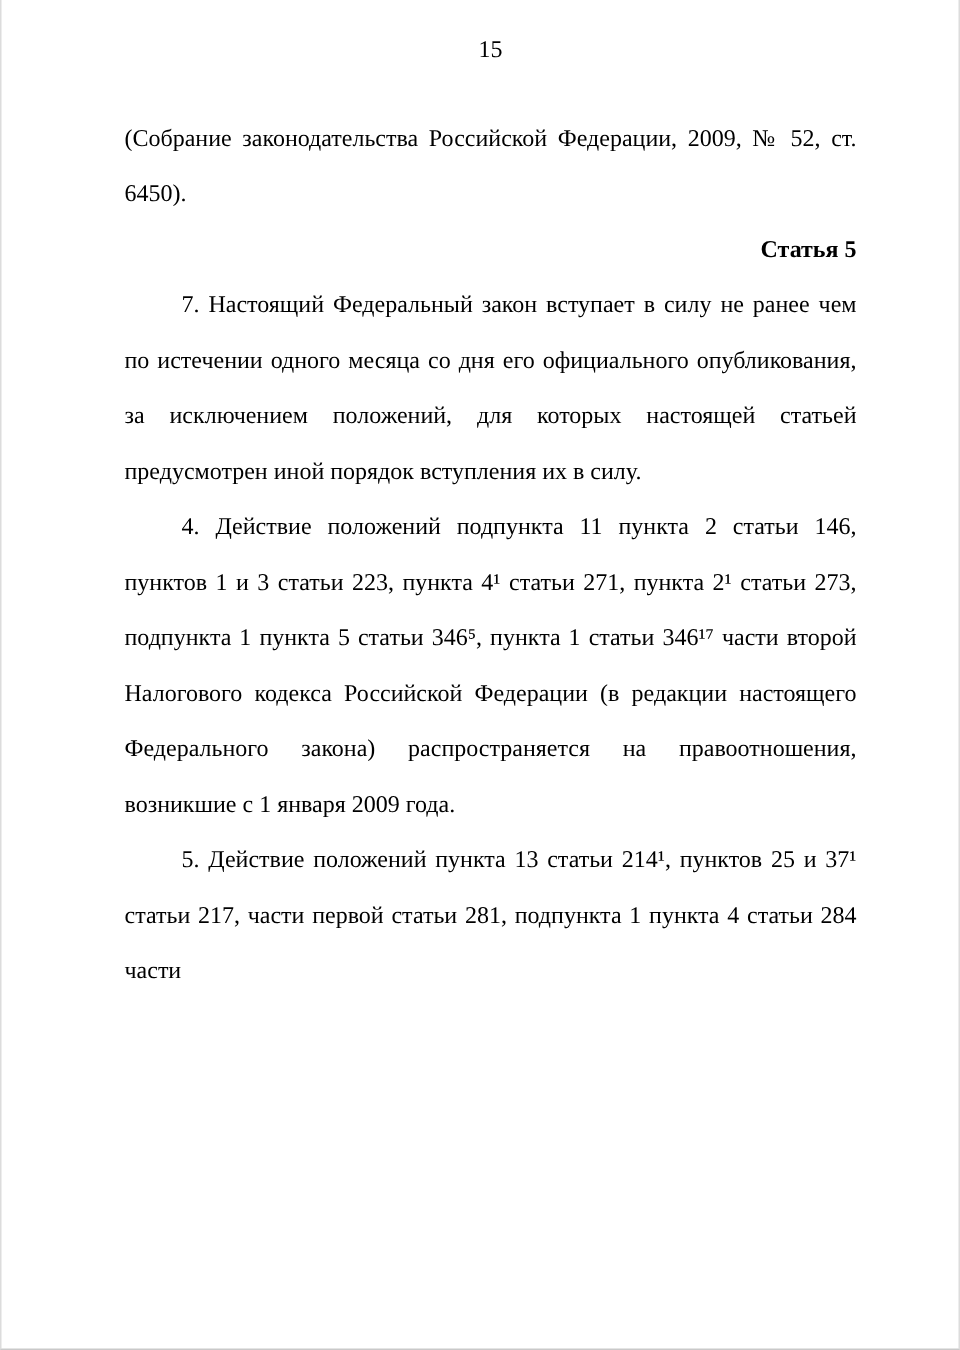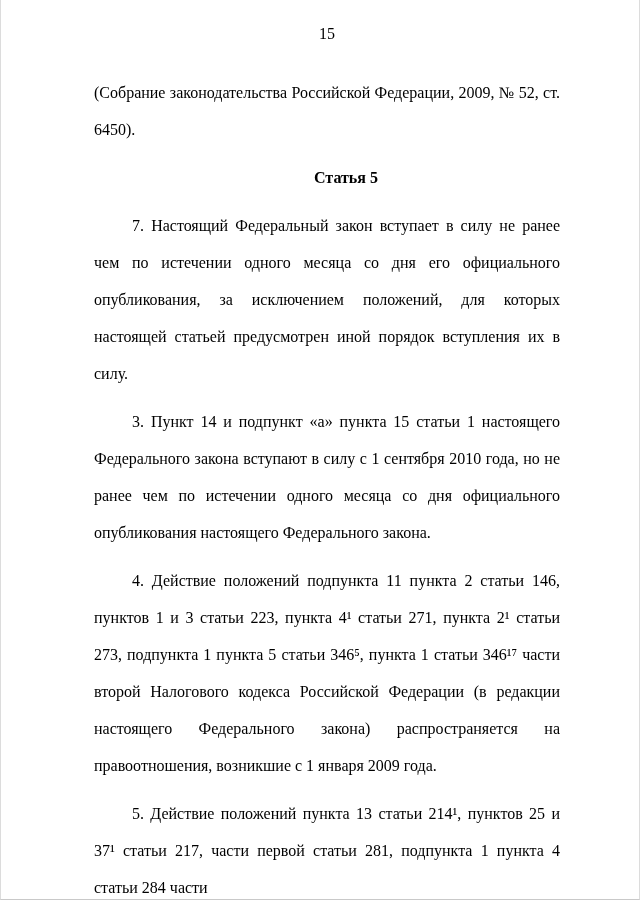--- a/index.html
+++ b/index.html
@@ -22,49 +22,48 @@
     color: #000000;
     overflow: hidden;
   }
   .page-number {
     text-align: center;
     line-height: 20px;
     margin: 0 0 30px 0;
     font-size: 16px;
   }
   p.doc-line {
-    margin: 11px;
+    margin: 0;
     line-height: 37px;
     text-align: justify;
   }
   p.citation {
     text-indent: 0;
   }
   p.article-title {
     font-weight: bold;
     text-indent: 38px;
-    text-align: center;
+    text-align: right;
   }
   p.body-para {
     text-indent: 38px;
   }
 </style>
 </head>
 <body>
 
 <div class="page">
 
   <div class="page-number">15</div>
 
   <p class="doc-line citation">(Собрание законодательства Российской Федерации, 2009, № 52, ст. 6450).</p>
 
   <p class="doc-line article-title">Статья 5</p>
 
   <p class="doc-line body-para">7. Настоящий Федеральный закон вступает в силу не ранее чем по истечении одного месяца со дня его официального опубликования, за исключением положений, для которых настоящей статьей предусмотрен иной порядок вступления их в силу.</p>
 
 
-  <p class="doc-line body-para">3. Пункт 14 и подпункт «а» пункта 15 статьи 1 настоящего Федерального закона вступают в силу с 1 сентября 2010 года, но не ранее чем по истечении одного месяца со дня официального опубликования настоящего Федерального закона.</p>
 
   <p class="doc-line body-para">4. Действие положений подпункта 11 пункта 2 статьи 146, пунктов 1 и 3 статьи 223, пункта 4¹ статьи 271, пункта 2¹ статьи 273, подпункта 1 пункта 5 статьи 346⁵, пункта 1 статьи 346¹⁷ части второй Налогового кодекса Российской Федерации (в редакции настоящего Федерального закона) распространяется на правоотношения, возникшие с 1 января 2009 года.</p>
 
   <p class="doc-line body-para">5. Действие положений пункта 13 статьи 214¹, пунктов 25 и 37¹ статьи 217, части первой статьи 281, подпункта 1 пункта 4 статьи 284 части</p>
 
 </div>
 
 </body></html>

